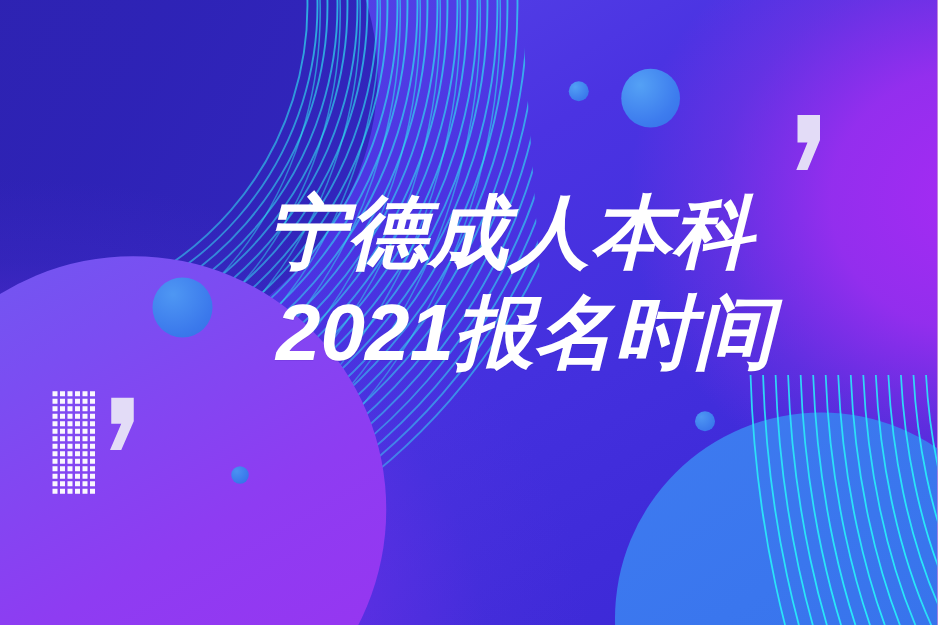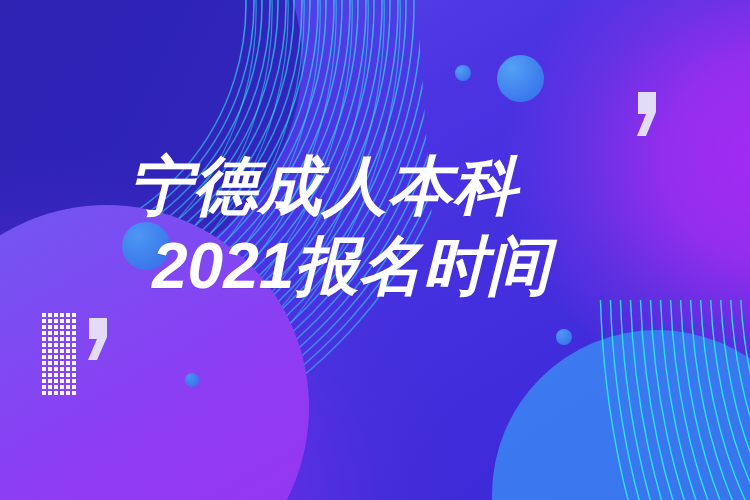--- a/index.html
+++ b/index.html
@@ -13,20 +13,21 @@
   }
 
   
   #banner {
     position: relative;
     width: 750px;
     height: 500px;
     overflow: hidden;
     
     background: #a21caf;
+    text-align: center;
   }
 
   .layer {
     position: absolute;
     top: 0; left: 0;
     width: 750px;
     height: 500px;
     pointer-events: none;
   }
 

